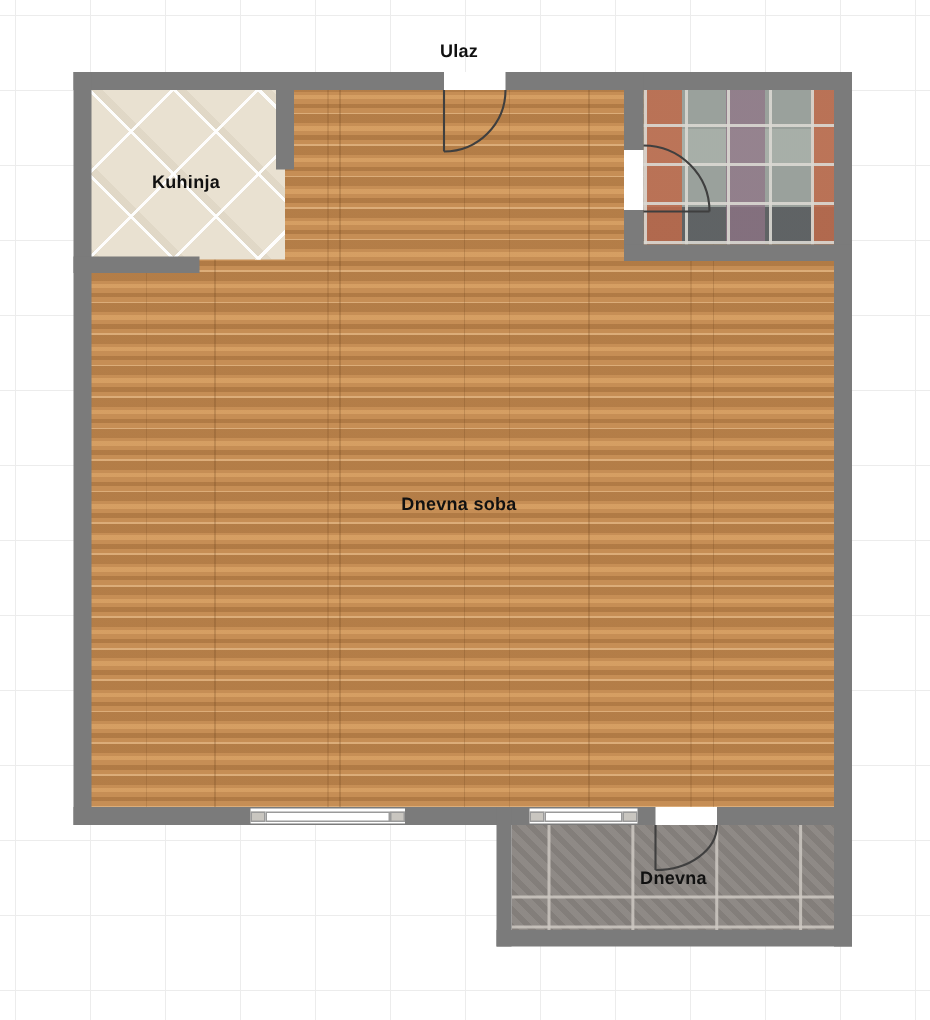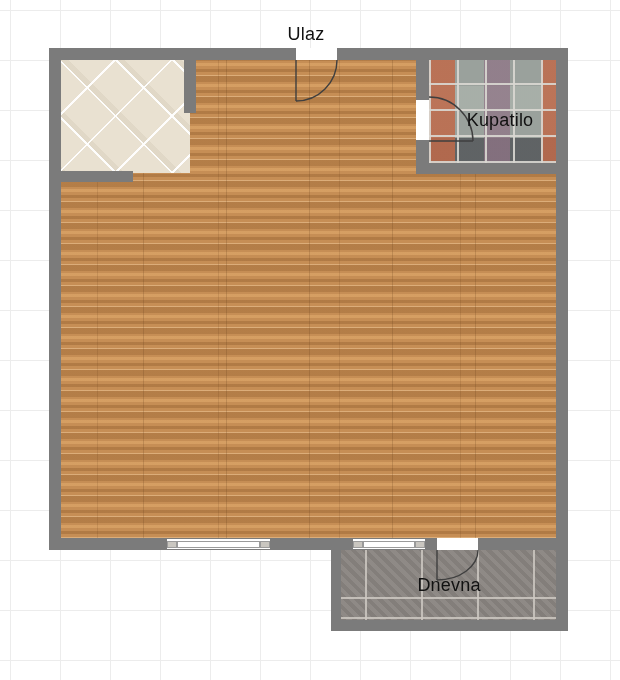--- a/index.html
+++ b/index.html
@@ -78,22 +78,22 @@
     background:#fff;border:1px solid #9a9a9a;box-sizing:border-box;
   }
 
   
   .door-svg{left:0;top:0;pointer-events:none;}
   .door-svg path{stroke:var(--door-arc,#3f3f3f);stroke-width:1.4;fill:none;}
 
   
   .room-label{
     transform:translate(-50%,-50%);
-    font-weight:normal;
-    font-size:18px;
+    font-weight:bold;
+    font-size:12px;
     color:var(--label-text,#111111);
     white-space:nowrap;
     letter-spacing:0.2px;
   }
 </style>
 </head>
 <body>
 
 <div class="canvas">
 
@@ -128,16 +128,17 @@
     <span class="cap"></span>
   </div>
 
   <svg class="abs door-svg" width="620" height="680" viewBox="0 0 620 680">
     <path d="M337,60 A41,41 0 0 1 296,101 M296,60 L296,101"></path>
     <path d="M429,97 A44,44 0 0 1 473,141 M429,141 L473,141"></path>
     <path d="M478,550 A41,30 0 0 1 437,580 M437,550 L437,580"></path>
   </svg>
 
   <div class="abs room-label" style="left:306px;top:34px;">Ulaz</div>
-  <div class="abs room-label" style="left:500px;top:120px;">Kupatilo</div>
+  <div class="abs room-label" style="left:124px;top:121px;">Kuhinja</div>
+  <div class="abs room-label" style="left:306px;top:336px;">Dnevna soba</div>
   <div class="abs room-label" style="left:449px;top:585px;">Dnevna</div>
 
 </div>
 
 </body></html>

